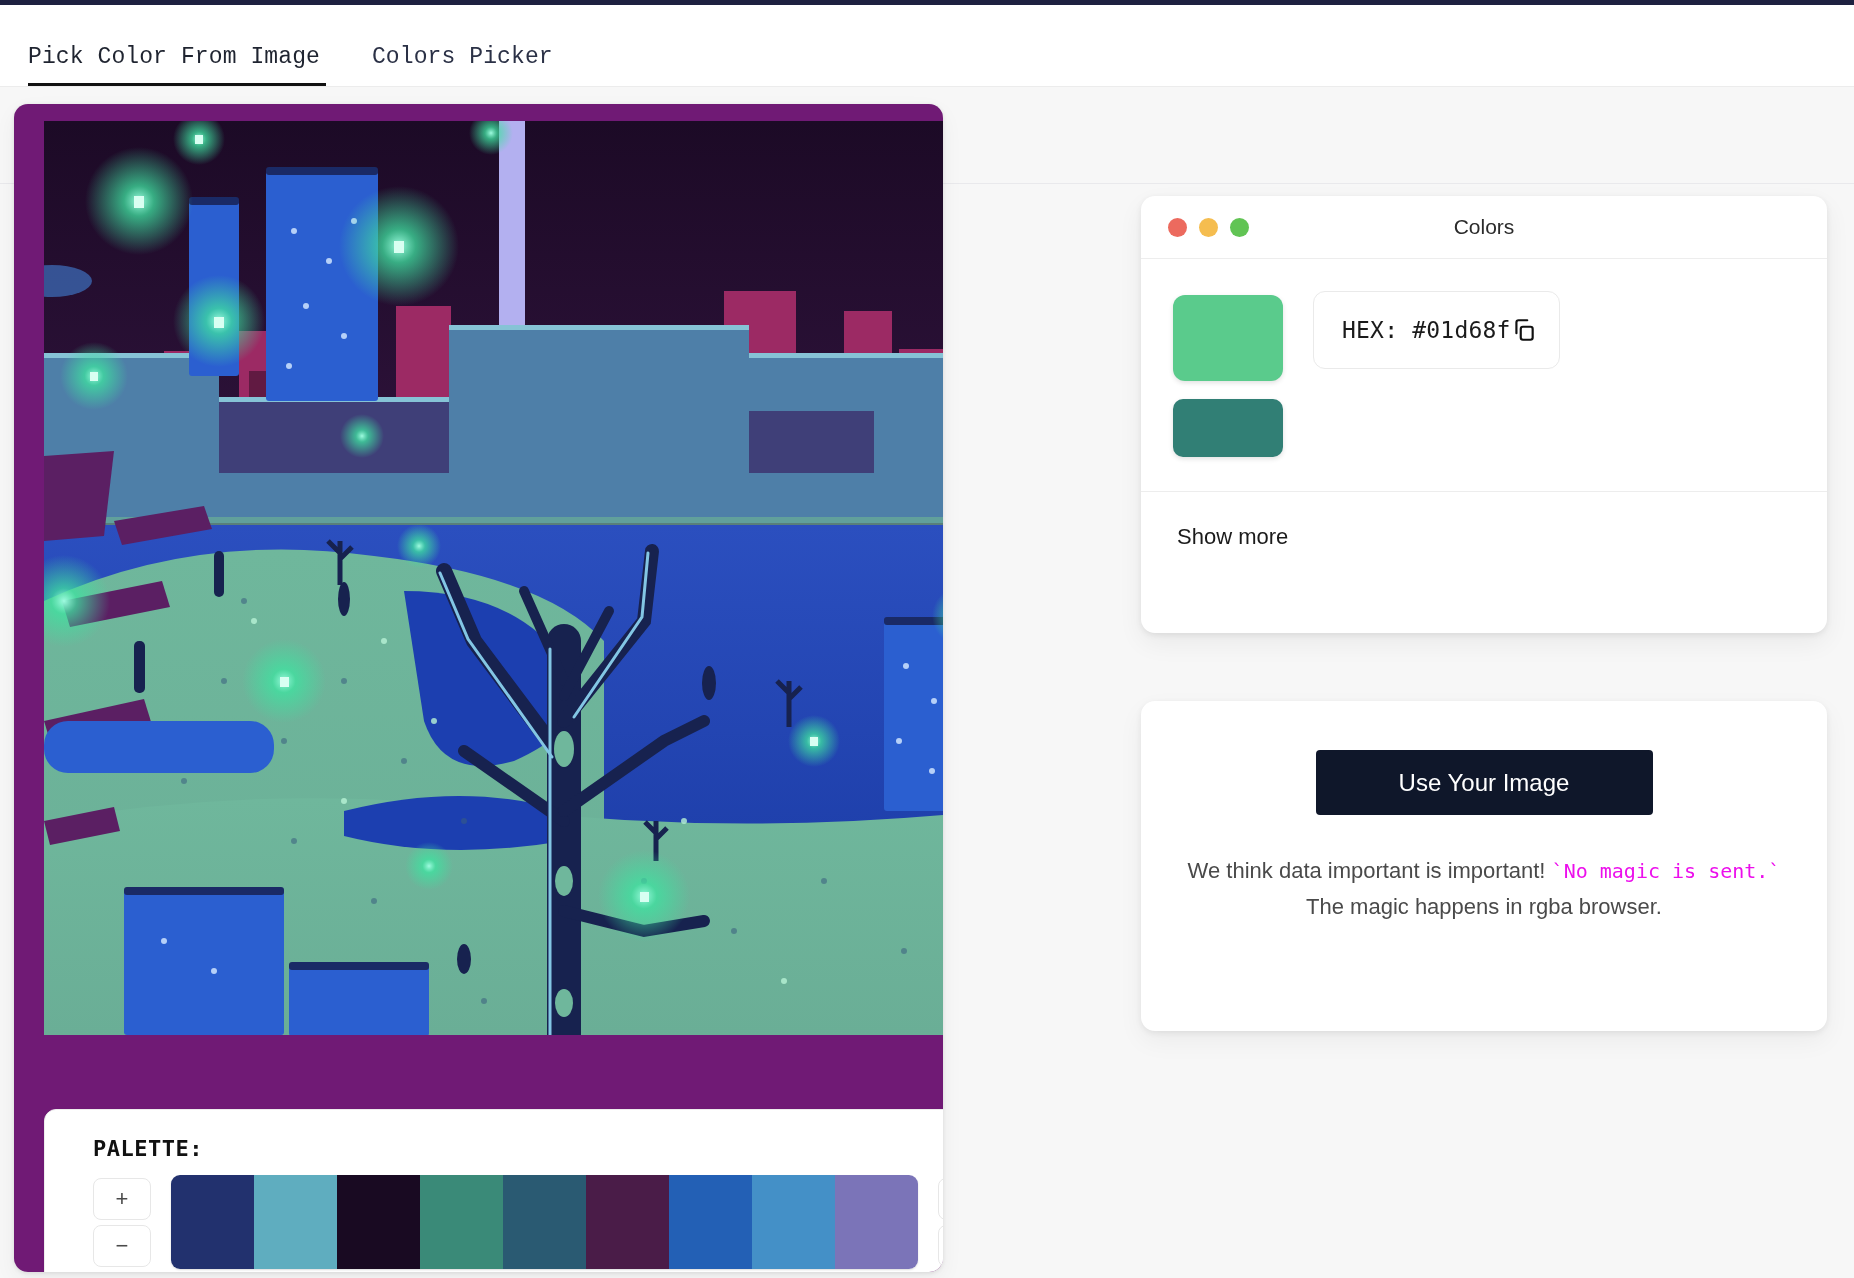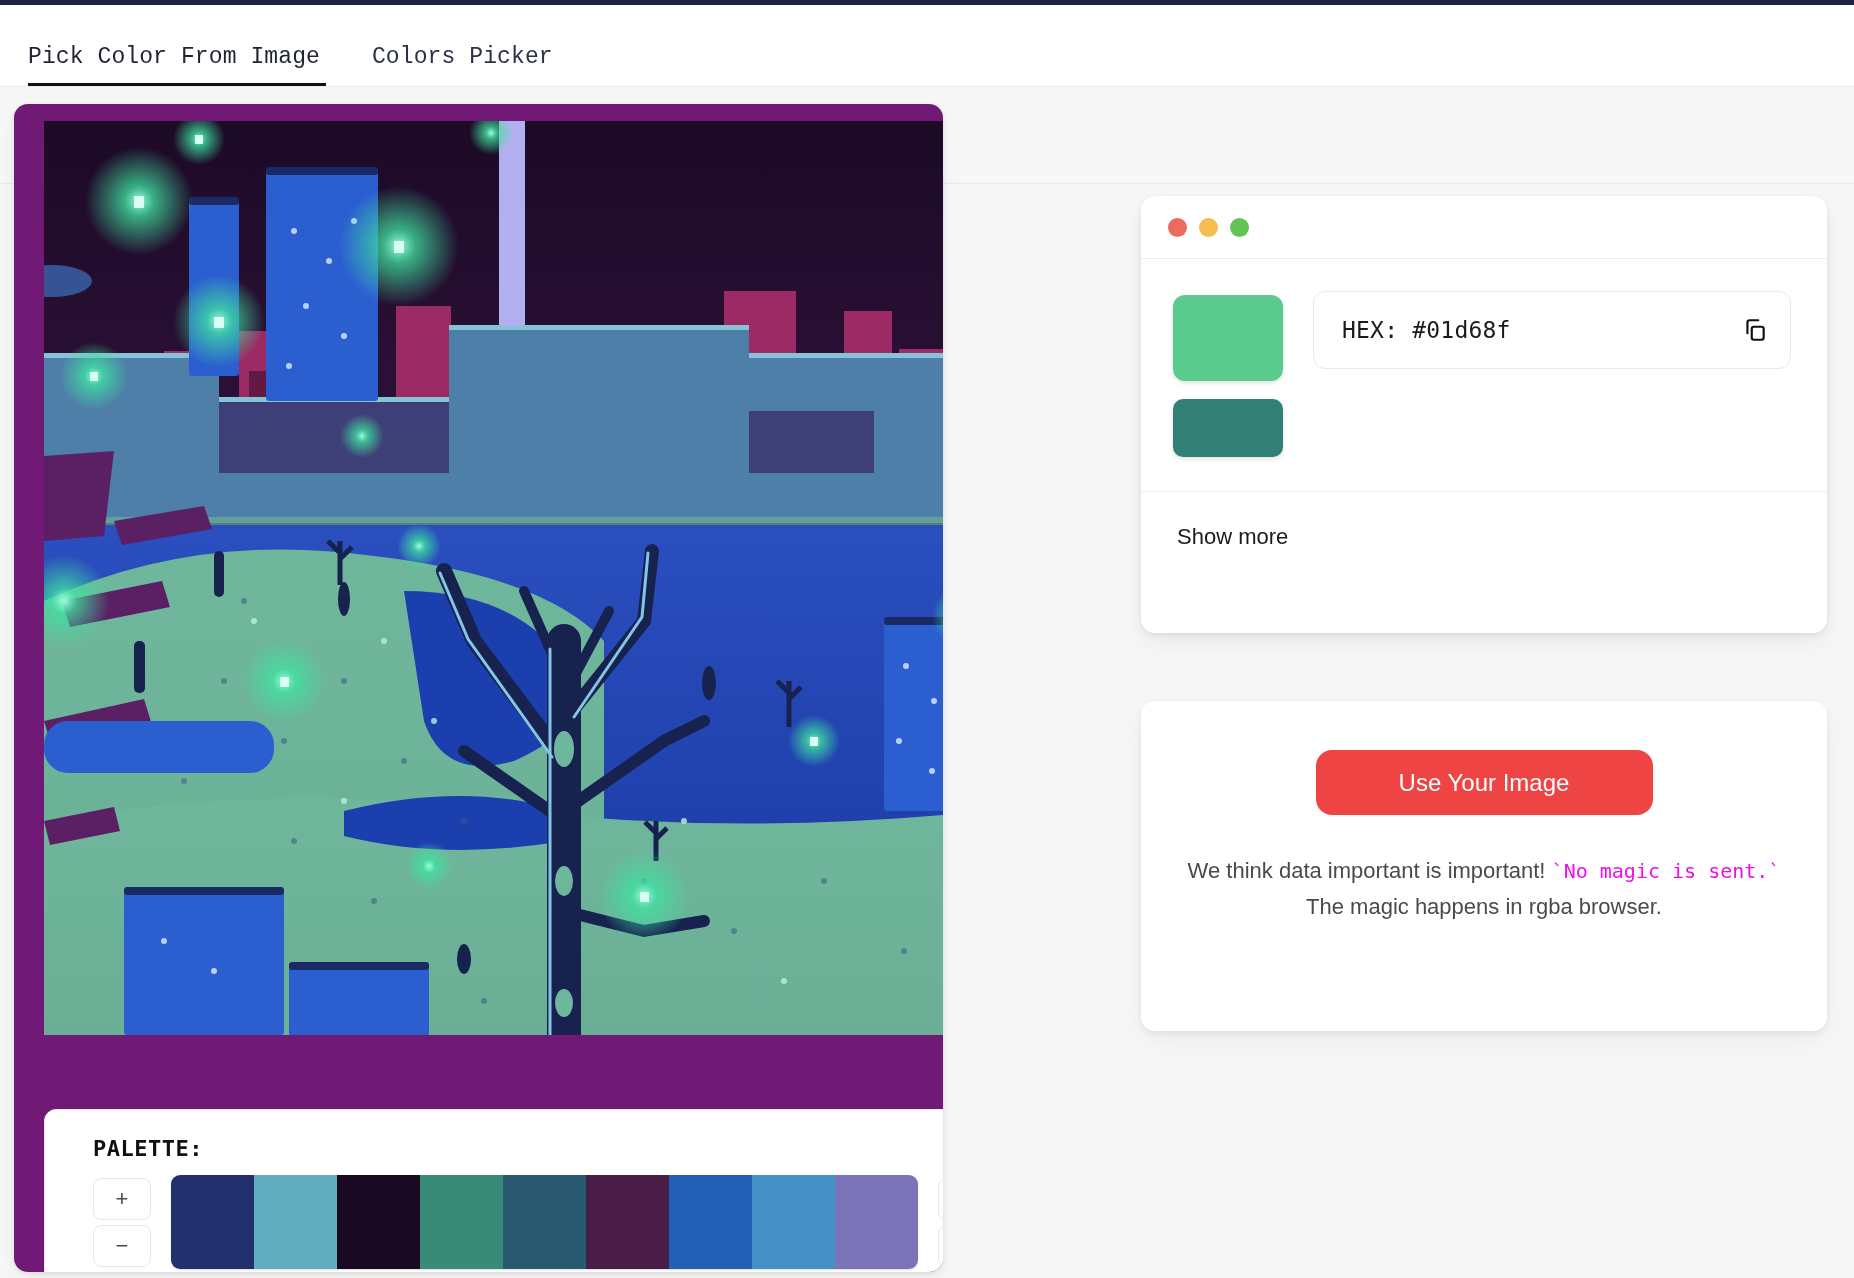--- a/index.html
+++ b/index.html
@@ -193,21 +193,21 @@
   .chip-lg {
     width: 110px; height: 86px;
     border-radius: 12px;
     box-shadow: 0 2px 5px rgba(0,0,0,.12);
   }
   .chip-sm {
     width: 110px; height: 58px;
     border-radius: 10px;
     box-shadow: 0 2px 5px rgba(0,0,0,.12);
   }
-  .field-col { flex: 1; display: flex; flex-direction: column; gap: 22px; }
+  .field-col { flex: 1; display: flex; flex-direction: row; gap: 22px; }
   .field {
     height: 78px;
     border: 1px solid #eaeaea;
     border-radius: 12px;
     display: flex;
     align-items: center;
     padding: 0 22px 0 28px;
     background: #fff;
   }
   .field-text {
@@ -244,24 +244,24 @@
     border-radius: 14px;
     box-shadow: 0 2px 6px rgba(0,0,0,.07), 0 10px 26px rgba(0,0,0,.05);
     display: flex;
     flex-direction: column;
     align-items: center;
     padding-top: 49px;
   }
   .use-btn {
     width: 337px;
     height: 65px;
-    background: #ef4444;
+    background: #0f172a;
     color: #ffffff;
     border: none;
-    border-radius: 16px;
+    border-radius: 4px;
     font-size: 24px;
     font-family: "Liberation Sans", sans-serif;
     cursor: pointer;
   }
   .privacy {
     margin-top: 38px;
     width: 600px;
     text-align: center;
     font-size: 22px;
     line-height: 1.62;
@@ -522,20 +522,21 @@
     </div>
   </div>
 
   <div class="colors-window">
     <div class="cw-titlebar">
       <div class="lights">
         <div class="light" id="light-0" style="background: rgb(236, 106, 94);"></div>
         <div class="light" id="light-1" style="background: rgb(245, 189, 79);"></div>
         <div class="light" id="light-2" style="background: rgb(97, 196, 84);"></div>
       </div>
+      <div class="cw-title">Colors</div>
     </div>
 
     <div class="cw-body">
       <div class="chip-col">
         <div class="chip-lg" id="chip-primary" style="background: rgb(90, 203, 140);"></div>
         <div class="chip-sm" id="chip-secondary" style="background: rgb(49, 127, 117);"></div>
       </div>
 
       <div class="field-col">
         <div class="field">

